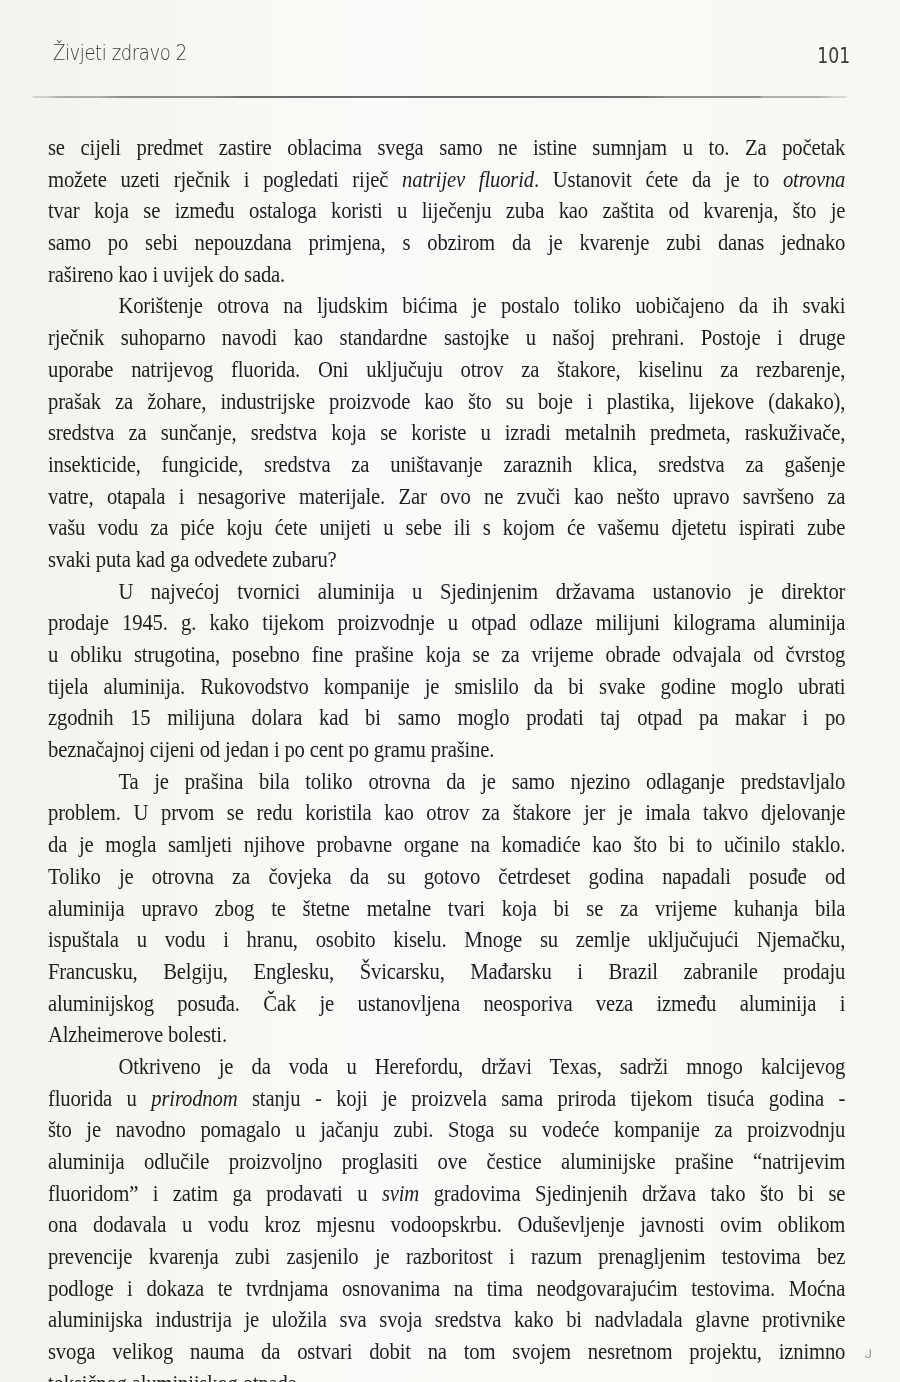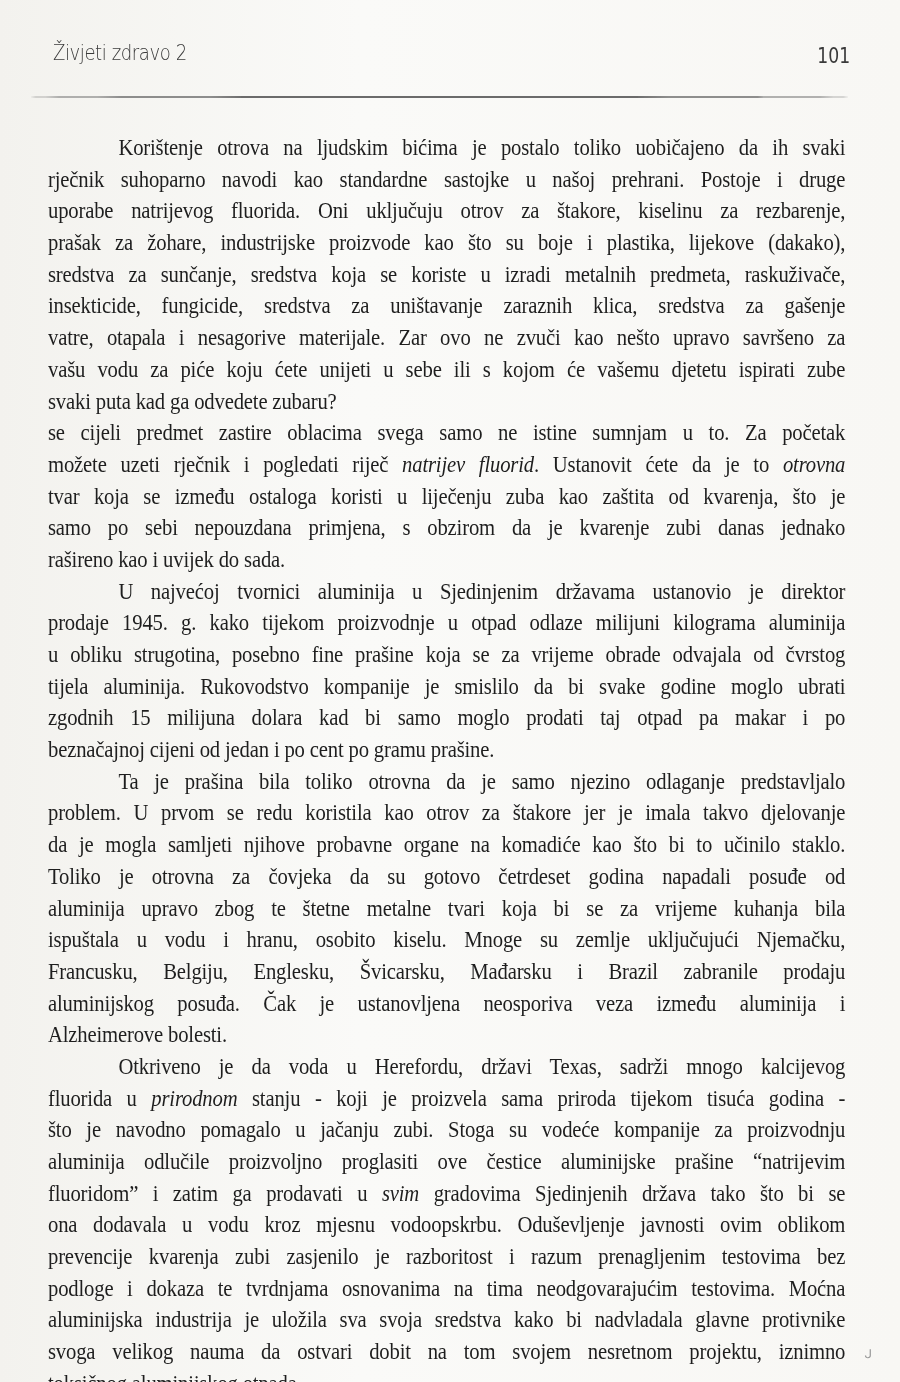--- a/index.html
+++ b/index.html
@@ -65,36 +65,36 @@
 
 <div class="page">
   <div class="running-head">
     <div class="book-title">Živjeti zdravo 2</div>
     <div class="page-number">101</div>
   </div>
   <div class="rule"></div>
 
   <div class="body-text" id="body-text">
       <div>
+        <div class="line"><span>se cijeli predmet zastire oblacima svega samo ne istine sumnjam u to. Za početak</span></div>
+        <div class="line"><span>možete uzeti rječnik i pogledati riječ </span><em>natrijev fluorid</em><span>. Ustanovit ćete da je to </span><em>otrovna</em></div>
+        <div class="line"><span>tvar koja se između ostaloga koristi u liječenju zuba kao zaštita od kvarenja, što je</span></div>
+        <div class="line"><span>samo po sebi nepouzdana primjena, s obzirom da je kvarenje zubi danas jednako</span></div>
+        <div class="line last"><span>rašireno kao i uvijek do sada.</span></div>
+      </div>
+      <div>
         <div class="line indent"><span>Korištenje otrova na ljudskim bićima je postalo toliko uobičajeno da ih svaki</span></div>
         <div class="line"><span>rječnik suhoparno navodi kao standardne sastojke u našoj prehrani. Postoje i druge</span></div>
         <div class="line"><span>uporabe natrijevog fluorida. Oni uključuju otrov za štakore, kiselinu za rezbarenje,</span></div>
         <div class="line"><span>prašak za žohare, industrijske proizvode kao što su boje i plastika, lijekove (dakako),</span></div>
         <div class="line"><span>sredstva za sunčanje, sredstva koja se koriste u izradi metalnih predmeta, raskuživače,</span></div>
         <div class="line"><span>insekticide, fungicide, sredstva za uništavanje zaraznih klica, sredstva za gašenje</span></div>
         <div class="line"><span>vatre, otapala i nesagorive materijale. Zar ovo ne zvuči kao nešto upravo savršeno za</span></div>
         <div class="line"><span>vašu vodu za piće koju ćete unijeti u sebe ili s kojom će vašemu djetetu ispirati zube</span></div>
         <div class="line last"><span>svaki puta kad ga odvedete zubaru?</span></div>
-      </div>
-      <div>
-        <div class="line"><span>se cijeli predmet zastire oblacima svega samo ne istine sumnjam u to. Za početak</span></div>
-        <div class="line"><span>možete uzeti rječnik i pogledati riječ </span><em>natrijev fluorid</em><span>. Ustanovit ćete da je to </span><em>otrovna</em></div>
-        <div class="line"><span>tvar koja se između ostaloga koristi u liječenju zuba kao zaštita od kvarenja, što je</span></div>
-        <div class="line"><span>samo po sebi nepouzdana primjena, s obzirom da je kvarenje zubi danas jednako</span></div>
-        <div class="line last"><span>rašireno kao i uvijek do sada.</span></div>
       </div>
       <div>
         <div class="line indent"><span>U najvećoj tvornici aluminija u Sjedinjenim državama ustanovio je direktor</span></div>
         <div class="line"><span>prodaje 1945. g. kako tijekom proizvodnje u otpad odlaze milijuni kilograma aluminija</span></div>
         <div class="line"><span>u obliku strugotina, posebno fine prašine koja se za vrijeme obrade odvajala od čvrstog</span></div>
         <div class="line"><span>tijela aluminija. Rukovodstvo kompanije je smislilo da bi svake godine moglo ubrati</span></div>
         <div class="line"><span>zgodnih 15 milijuna dolara kad bi samo moglo prodati taj otpad pa makar i po</span></div>
         <div class="line last"><span>beznačajnoj cijeni od jedan i po cent po gramu prašine.</span></div>
       </div>
       <div>

